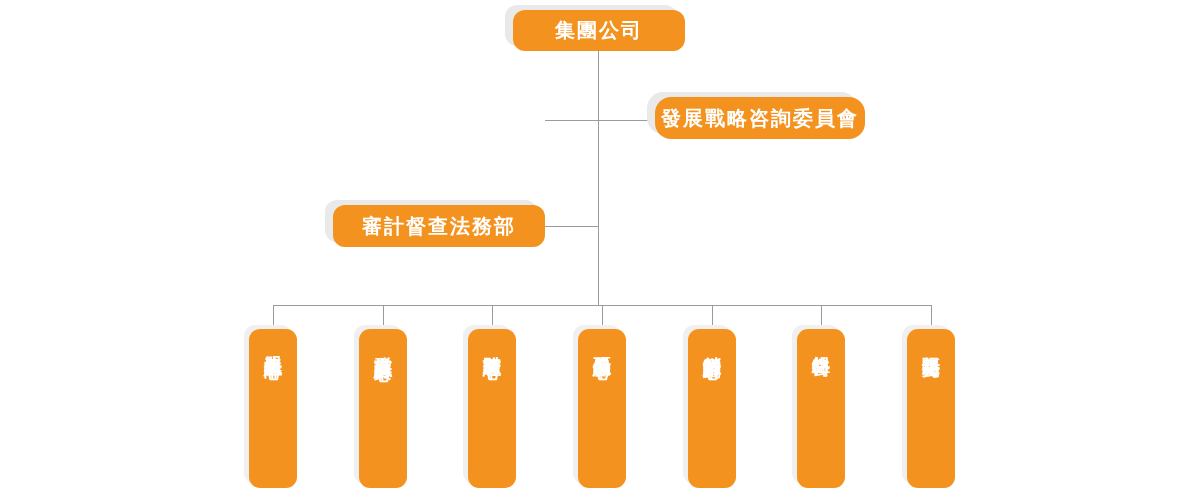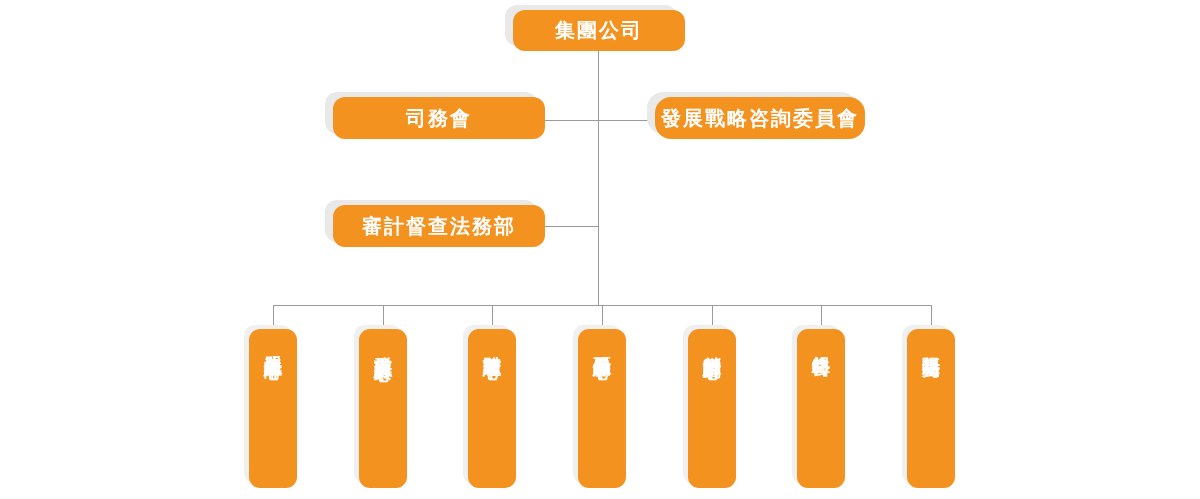--- a/index.html
+++ b/index.html
@@ -76,23 +76,20 @@
   <div class="line vline" style="left:492px; top:305px; height:24px;"></div>
   <div class="line vline" style="left:602px; top:305px; height:24px;"></div>
   <div class="line vline" style="left:712px; top:305px; height:24px;"></div>
   <div class="line vline" style="left:821px; top:305px; height:24px;"></div>
   <div class="line vline" style="left:931px; top:305px; height:24px;"></div>
 
   <div class="node hnode root-node">
     <span>集團公司</span>
   </div>
 
-  <div class="node hnode council-node">
-    <span>司務會</span>
-  </div>
   <div class="node hnode strategy-node">
     <span>發展戰略咨詢委員會</span>
   </div>
 
   <div class="node hnode audit-node">
     <span>審計督查法務部</span>
   </div>
 
   <div class="node dept" style="left:249px;">
     <span class="vtext">服務保障中心</span>

